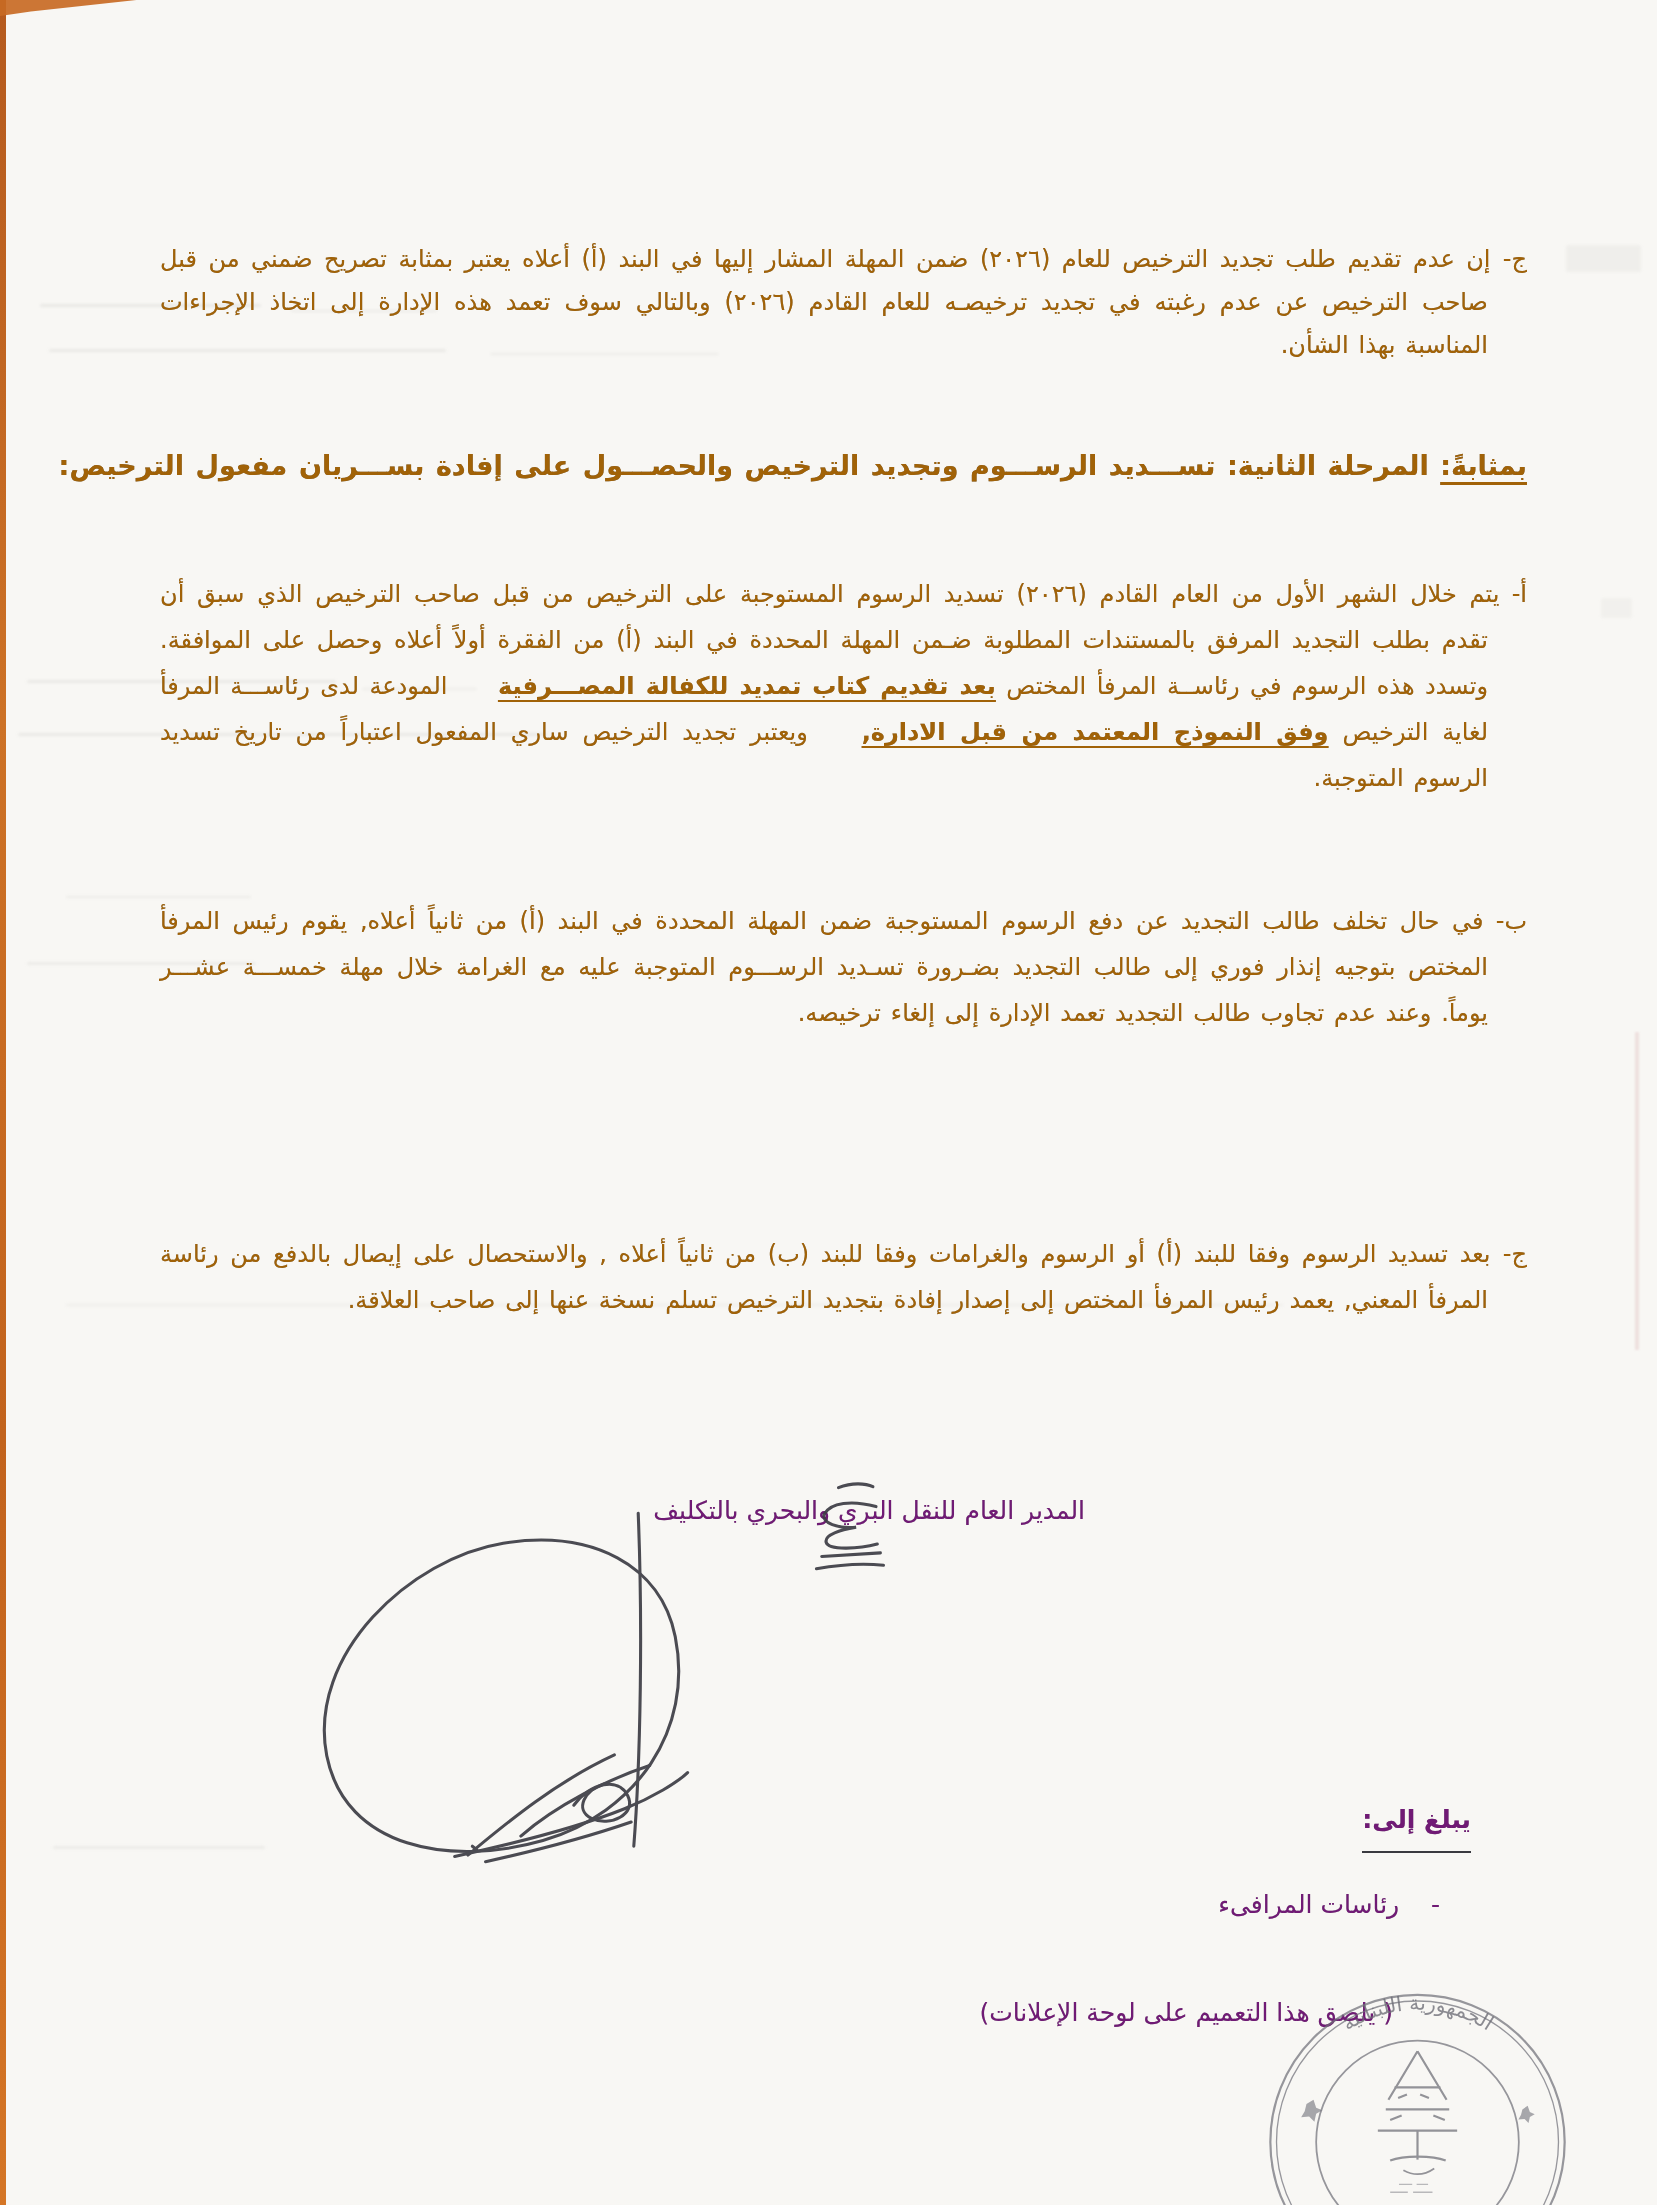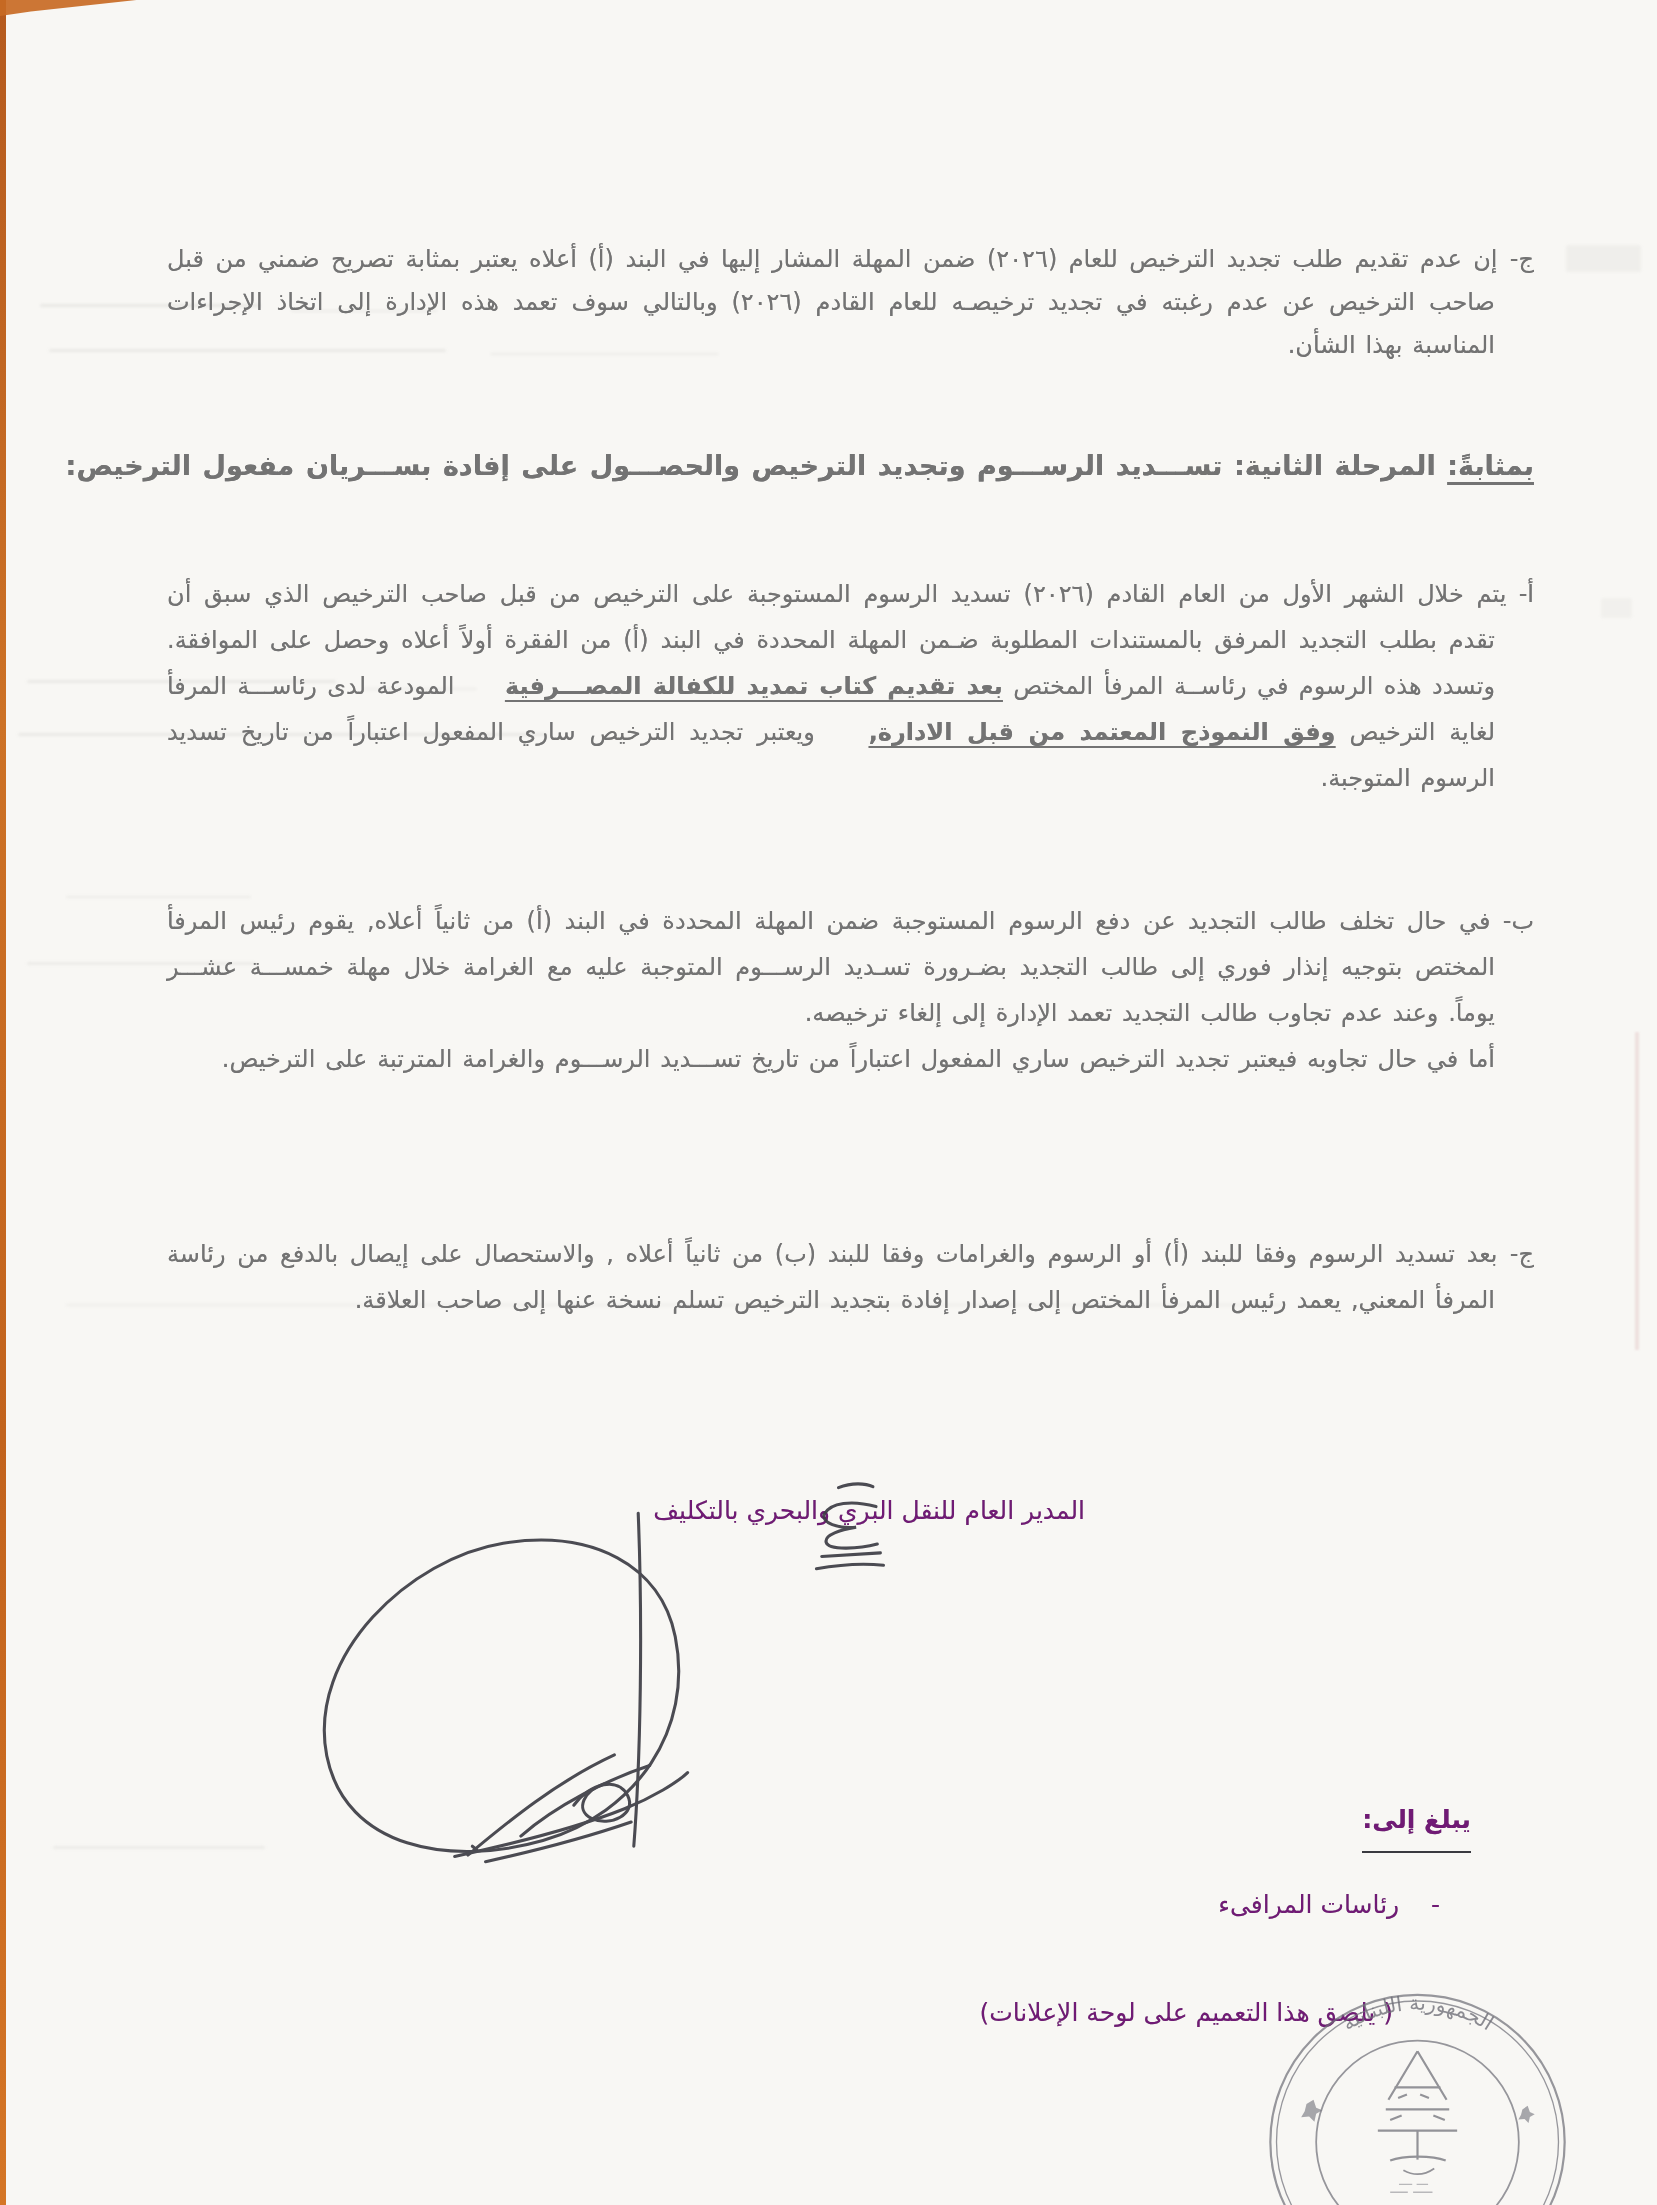--- a/index.html
+++ b/index.html
@@ -13,22 +13,22 @@
   
   .edge-left{
     left:0;top:0;width:5.7px;height:2393px;
     background:linear-gradient(180deg,#b55a1e 0%,#cd7226 30%,#c2631d 60%,#d97a28 100%);
   }
   .ghost{background:#c9c9c4;filter:blur(1.8px);border-radius:1.8px;pointer-events:none;}
   
   .para{
     direction:rtl;text-align:justify;
     font-size:24px;line-height:46px;word-spacing:2.2px;
-    color:#737373;text-shadow:0 0 0.4px rgba(40,40,45,.45);
-    width:1328px;right:124px;
+    color:#a16207;text-shadow:0 0 0.4px rgba(40,40,45,.45);
+    width:1328px;right:131px;
   }
   .hang{padding-right:39px;text-indent:-39px;}
   .marker{margin-left:12.3px;}
   .bu{font-weight:bold;text-decoration:underline;text-decoration-thickness:2.2px;text-underline-offset:6.2px;margin-left:40px;}
   .heading{
     font-weight:bold;font-size:27px;line-height:55px;
     padding-right:150px;text-indent:-150px;
     text-shadow:0 0 0.4px rgba(20,20,25,.55);
   }
   .lead-underline{text-decoration:underline;text-decoration-thickness:2.6px;text-underline-offset:7px;}
@@ -67,21 +67,20 @@
   <span class="lead-underline">بمثابةً:</span>
   <span>المرحلة الثانية: تســـديد الرســـوم وتجديد الترخيص والحصـــول على إفادة بســـريان مفعول الترخيص:</span>
 </div>
 
 <div class="abs para hang" style="top:571px;">
   <span class="marker">أ-</span><span>يتم خلال الشهر الأول من العام القادم (٢٠٢٦) تسديد الرسوم المستوجبة على الترخيص من قبل صاحب الترخيص الذي سبق أن تقدم بطلب التجديد المرفق بالمستندات المطلوبة ضـمن المهلة المحددة في البند (أ) من الفقرة أولاً أعلاه وحصل على الموافقة. وتسدد هذه الرسوم في رئاســة المرفأ المختص </span><span class="bu">بعد تقديم كتاب تمديد للكفالة المصـــرفية</span><span> المودعة لدى رئاســـة المرفأ لغاية الترخيص </span><span class="bu">وفق النموذج المعتمد من قبل الادارة,</span><span> ويعتبر تجديد الترخيص ساري المفعول اعتباراً من تاريخ تسديد الرسوم المتوجبة.</span>
 </div>
 
 <div class="abs para hang" style="top:898px;">
   <span class="marker">ب-</span><span>في حال تخلف طالب التجديد عن دفع الرسوم المستوجبة ضمن المهلة المحددة في البند (أ) من ثانياً أعلاه, يقوم رئيس المرفأ المختص بتوجيه إنذار فوري إلى طالب التجديد بضـرورة تسـديد الرســـوم المتوجبة عليه مع الغرامة خلال مهلة خمســـة عشـــر يوماً. وعند عدم تجاوب طالب التجديد تعمد الإدارة إلى إلغاء ترخيصه.</span><br>
-  <span>أما في حال تجاوبه فيعتبر تجديد الترخيص ساري المفعول اعتباراً من تاريخ تســـديد الرســـوم والغرامة المترتبة على الترخيص.</span>
 </div>
 
 <div class="abs para hang" style="top:1231px;">
   <span class="marker">ج-</span><span>بعد تسديد الرسوم وفقا للبند (أ) أو الرسوم والغرامات وفقا للبند (ب) من ثانياً أعلاه ,  والاستحصال على إيصال بالدفع من رئاسة المرفأ المعني, يعمد رئيس المرفأ المختص إلى  إصدار إفادة بتجديد الترخيص تسلم نسخة عنها إلى صاحب العلاقة.</span>
 </div>
 
 <div class="abs oneline" style="top:1496px;right:573px;">المدير العام للنقل البري والبحري بالتكليف</div>
 
 <svg class="abs" style="left:265px;top:1447px;" width="772" height="450" viewBox="0 0 1750 1020">
   <g stroke="#3d3d45" stroke-width="7" fill="none" stroke-linecap="round" opacity="0.92">

